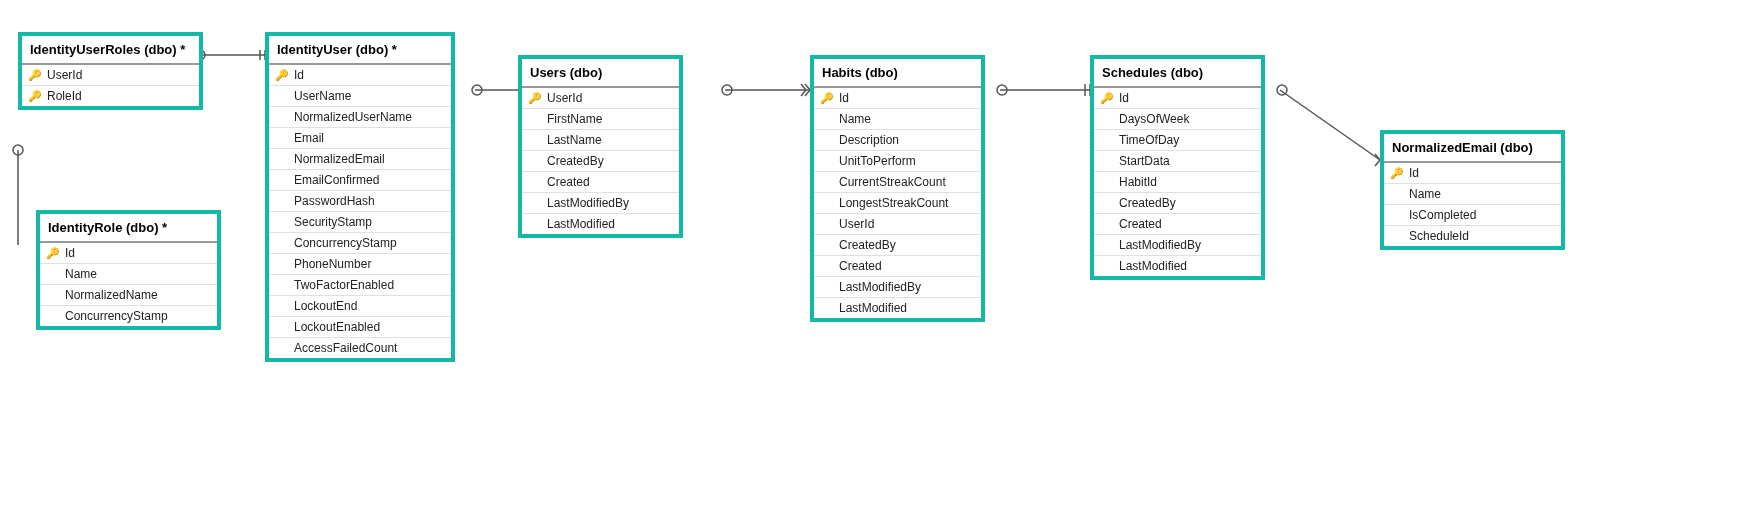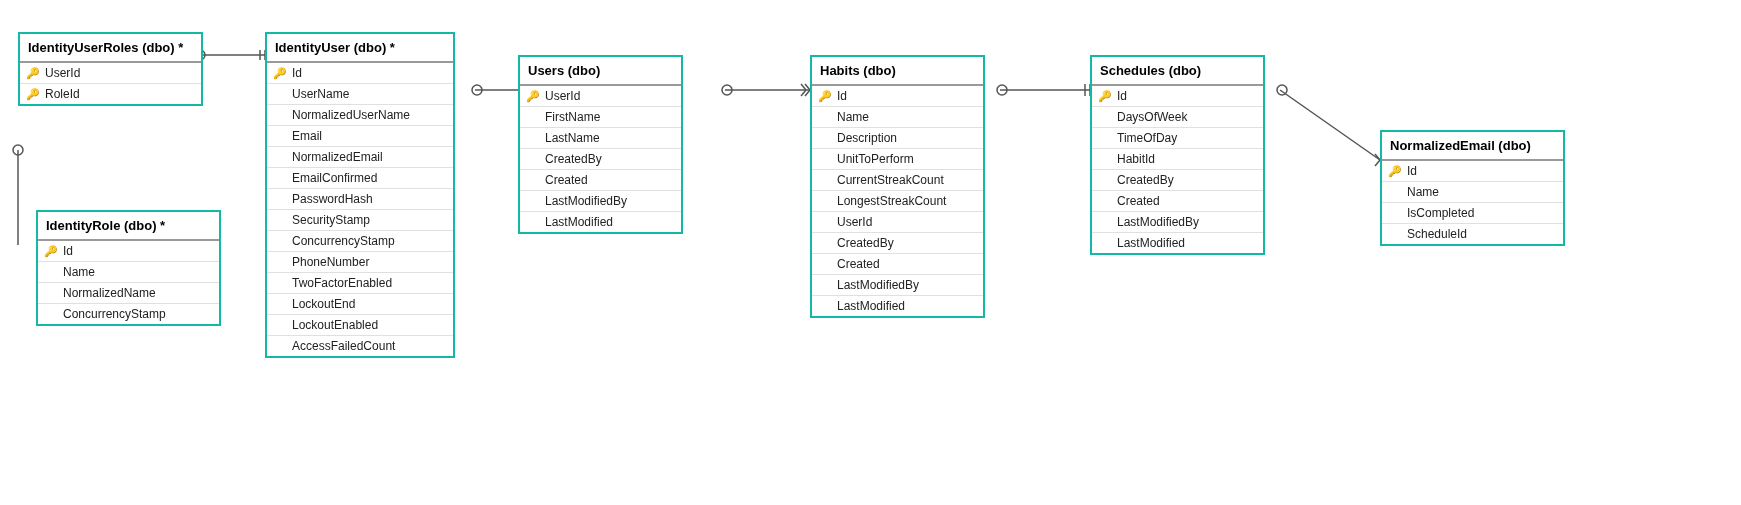--- a/index.html
+++ b/index.html
@@ -12,21 +12,21 @@
       height: 505px;
     }
     .diagram-canvas {
       position: relative;
       width: 1741px;
       height: 505px;
       background: #ffffff;
     }
     .table-entity {
       position: absolute;
-      border: 2px solid #14b8a6;
+      border: 4px solid #14b8a6;
       background: #ffffff;
       min-width: 180px;
     }
     .table-header {
       background: #ffffff;
       font-weight: bold;
       font-size: 13px;
       padding: 6px 8px;
       border-bottom: 2px solid #999;
       white-space: nowrap;
@@ -302,20 +302,24 @@
     <div class="table-row">
       <span class="key-icon" style="visibility:hidden;">🔑</span>
       <span class="field-name">DaysOfWeek</span>
     </div>
     <div class="table-row">
       <span class="key-icon" style="visibility:hidden;">🔑</span>
       <span class="field-name">TimeOfDay</span>
     </div>
     <div class="table-row">
       <span class="key-icon" style="visibility:hidden;">🔑</span>
+      <span class="field-name">StartData</span>
+    </div>
+    <div class="table-row">
+      <span class="key-icon" style="visibility:hidden;">🔑</span>
       <span class="field-name">HabitId</span>
     </div>
     <div class="table-row">
       <span class="key-icon" style="visibility:hidden;">🔑</span>
       <span class="field-name">CreatedBy</span>
     </div>
     <div class="table-row">
       <span class="key-icon" style="visibility:hidden;">🔑</span>
       <span class="field-name">Created</span>
     </div>

